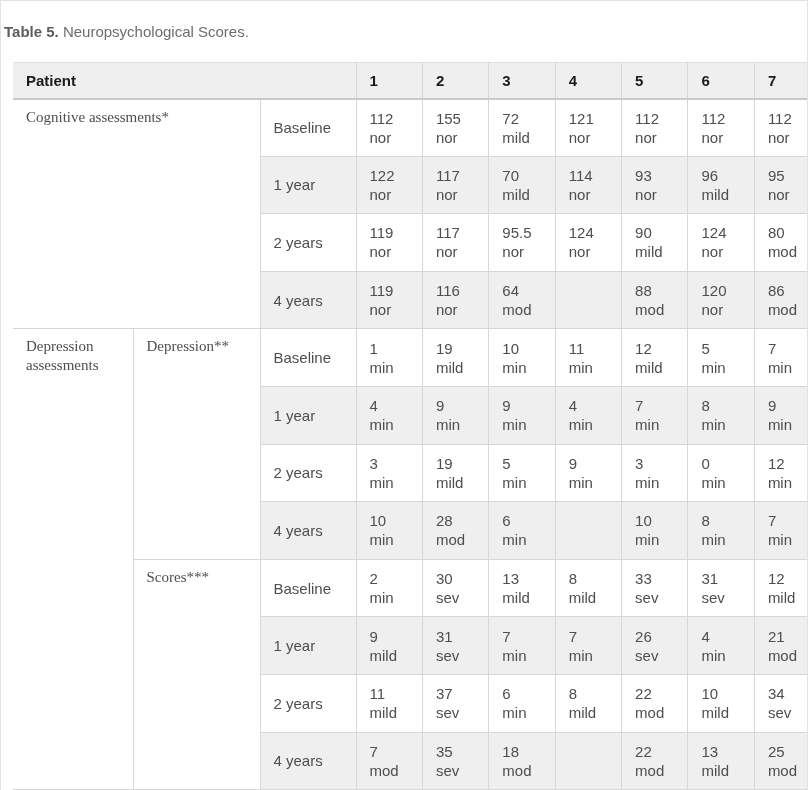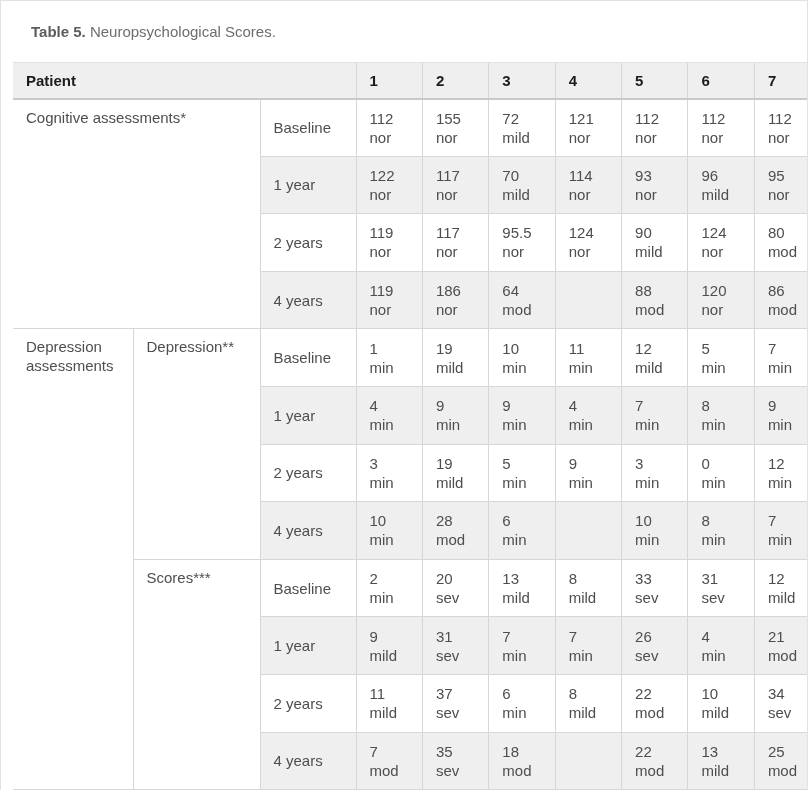--- a/index.html
+++ b/index.html
@@ -10,21 +10,21 @@
   .container {
     width: 808px;
     height: 790px;
     border: 1px solid #e2e2e2;
     border-bottom: none;
     background: #ffffff;
     overflow: hidden;
   }
   .caption {
     height: 61px;
-    padding: 22px 14px 0 30px;
+    padding: 22px 14px 0 3px;
     font-size: 15px;
     color: #6d6d6d;
     background: #ffffff;
   }
   .caption .caption-label {
     font-weight: bold;
     color: #5c5c5c;
   }
   table {
     width: 100%;
@@ -58,20 +58,21 @@
     vertical-align: middle;
     line-height: 19px;
     background: #ffffff;
   }
   tbody td:first-child { border-left: none; }
   tbody td:last-child  { border-right: none; }
   tbody tr.stripe td { background: #efefef; }
   td.group-cell, td.subgroup-cell {
     vertical-align: top;
     background: #ffffff !important;
+    font-family: Liberation Serif, serif;
   }
   td.value-cell div { white-space: nowrap; }
 </style>
 </head>
 <body>
 
 <div class="container">
   <div class="caption">
     <span class="caption-label">Table 5.</span>
     <span>Neuropsychological Scores.</span>
@@ -196,21 +197,21 @@
             <div>mod</div>
           </td>
         </tr>
         <tr class="stripe">
           <td class="period-cell">4 years</td>
           <td class="value-cell">
             <div>119</div>
             <div>nor</div>
           </td>
           <td class="value-cell">
-            <div>186</div>
+            <div>116</div>
             <div>nor</div>
           </td>
           <td class="value-cell">
             <div>64</div>
             <div>mod</div>
           </td>
           <td class="value-cell"></td>
           <td class="value-cell">
             <div>88</div>
             <div>mod</div>
@@ -348,21 +349,21 @@
           </td>
         </tr>
         <tr>
           <td class="subgroup-cell" rowspan="4">Scores***</td>
           <td class="period-cell">Baseline</td>
           <td class="value-cell">
             <div>2</div>
             <div>min</div>
           </td>
           <td class="value-cell">
-            <div>20</div>
+            <div>30</div>
             <div>sev</div>
           </td>
           <td class="value-cell">
             <div>13</div>
             <div>mild</div>
           </td>
           <td class="value-cell">
             <div>8</div>
             <div>mild</div>
           </td>

